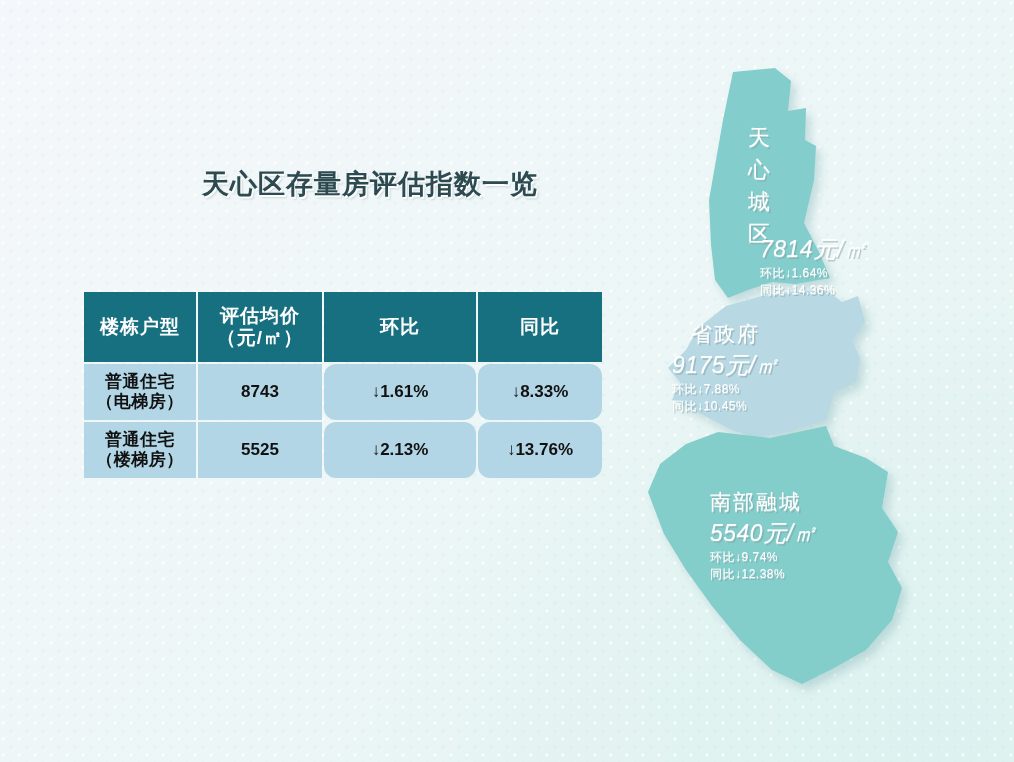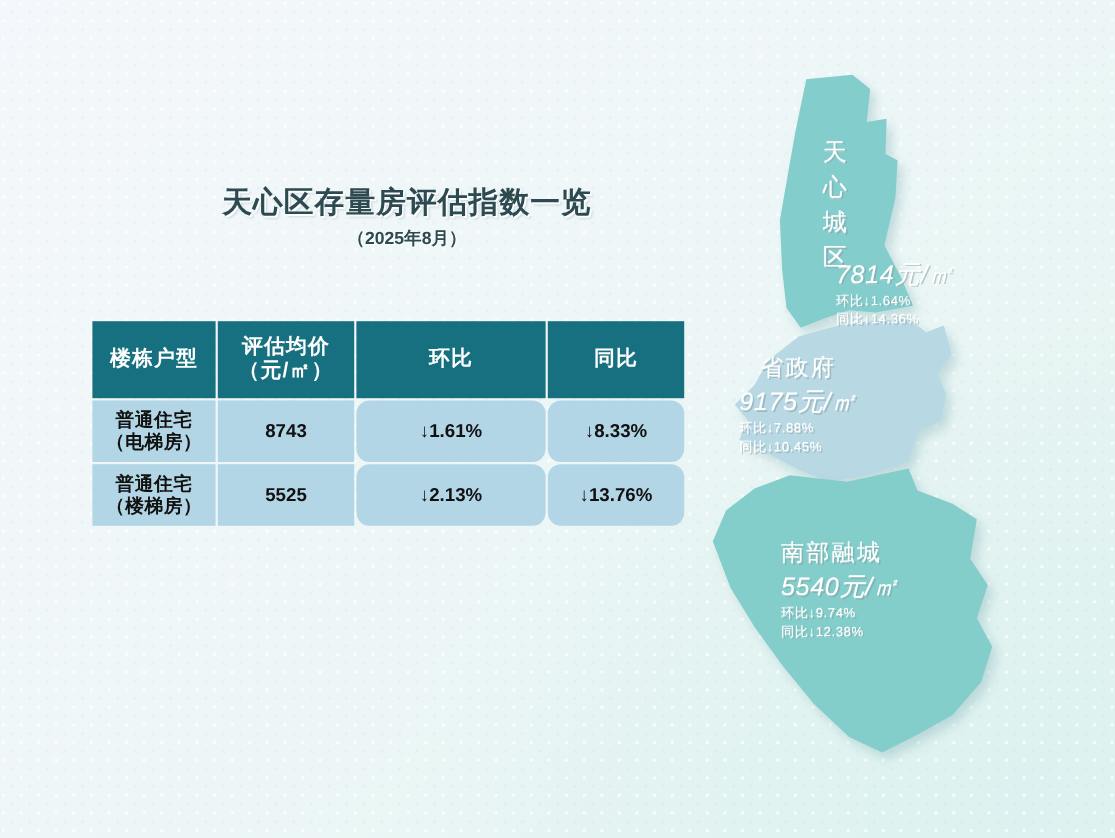--- a/index.html
+++ b/index.html
@@ -98,21 +98,21 @@
     font-size: 19px;
   }
   td.cell-pct {
     font-weight: bold;
     font-size: 19px;
     color: #1a9c4e;
     border-radius: 12px;
   }
   .col-w1 { width: 112px; }
   .col-w2 { width: 124px; }
-  .col-w3 { width: 172px; }
+  .col-w3 { width: 152px; }
   .col-w4 { width: 124px; }
   .hdr-line2 { display: block; }
 
   
   #map {
     position: absolute;
     left: 620px;
     top: 40px;
     width: 390px;
     height: 700px;
@@ -167,21 +167,20 @@
   }
 </style>
 </head>
 <body>
 
 <div id="stage">
   <div id="texture"></div>
 
   <div id="title-block">
     <div id="chart-title">天心区存量房评估指数一览</div>
-    <div id="chart-subtitle">（2025年8月）</div>
   </div>
 
   <table id="data-table">
     <thead>
       <tr>
         <th class="col-w1">
           <span>楼栋户型</span>
         </th>
         <th class="col-w2">
           <span>评估均价</span>

